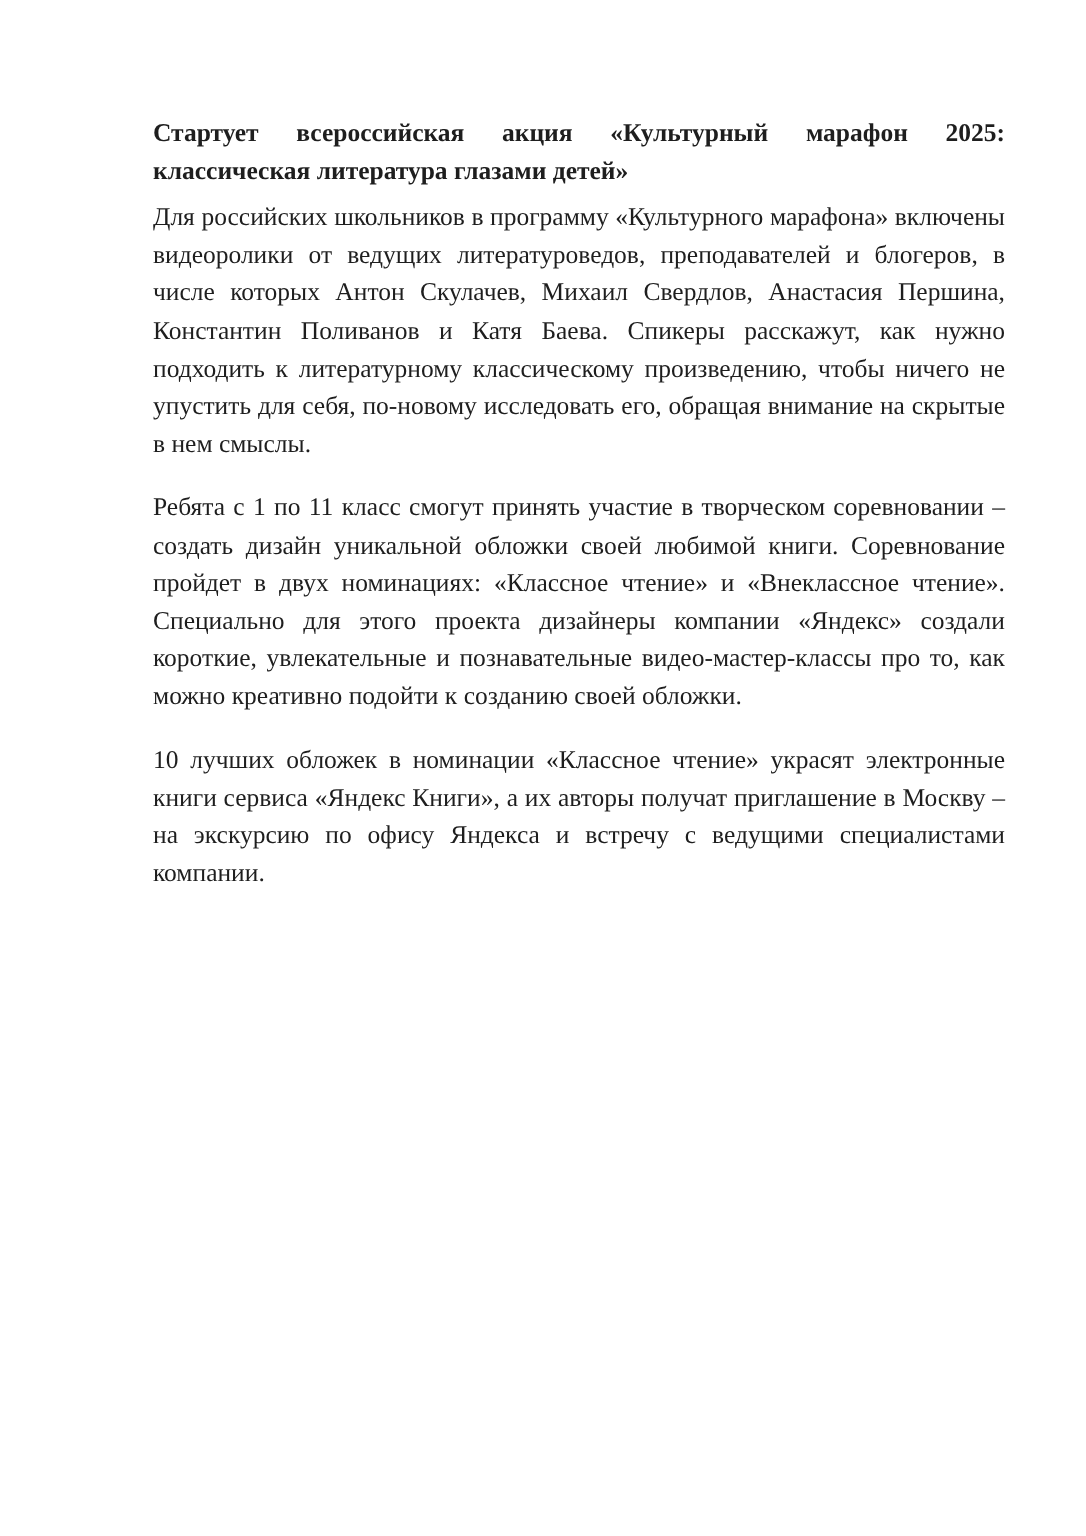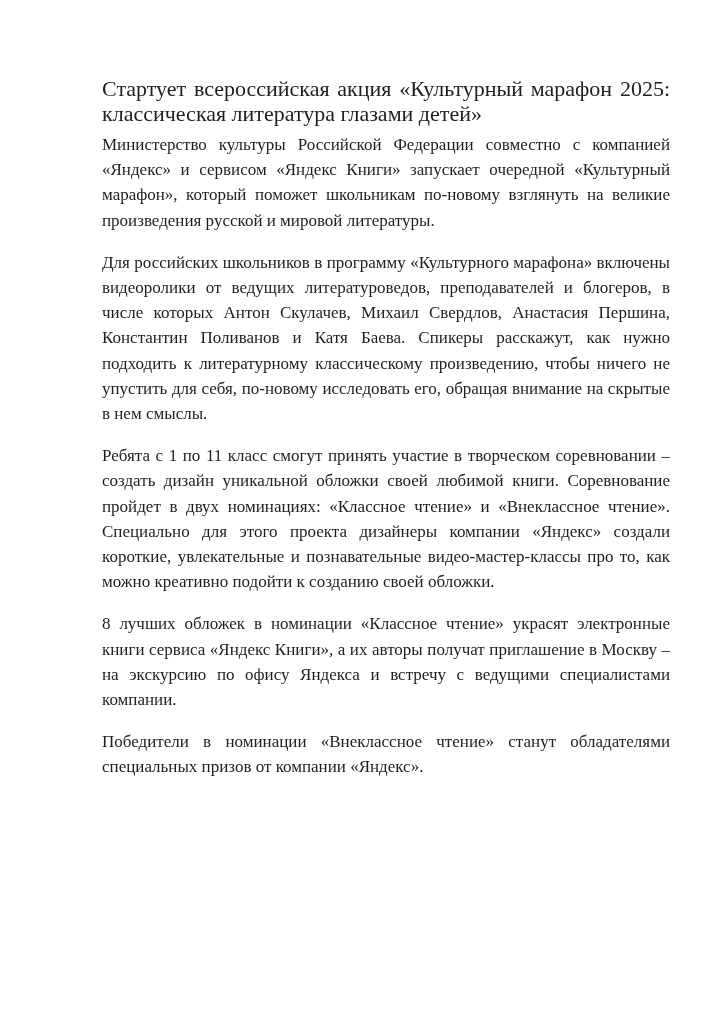--- a/index.html
+++ b/index.html
@@ -21,38 +21,36 @@
     background: #ffffff;
     overflow: hidden;
   }
   .content {
     position: absolute;
     left: 102px;
     top: 76px;
     width: 568px;
   }
   .doc-title {
-    font-size: 22px;
-    font-weight: normal;
+    font-size: 17px;
+    font-weight: bold;
     line-height: 25px;
     text-align: justify;
     margin: 0 0 6px 0;
   }
   .para {
     font-size: 17px;
     line-height: 25.2px;
     text-align: justify;
     margin: 0 0 17px 0;
   }
 </style>
 </head>
 <body>
 
 <div class="page">
   <div class="content">
     <h1 class="doc-title">Стартует всероссийская акция «Культурный марафон 2025: классическая литература глазами детей»</h1>
-    <p class="para">Министерство культуры Российской Федерации совместно с компанией «Яндекс» и сервисом «Яндекс Книги» запускает очередной «Культурный марафон», который поможет школьникам по-новому взглянуть на великие произведения русской и мировой литературы.</p>
     <p class="para">Для российских школьников в программу «Культурного марафона» включены видеоролики от ведущих литературоведов, преподавателей и блогеров, в числе которых Антон Скулачев, Михаил Свердлов, Анастасия Першина, Константин Поливанов и Катя Баева. Спикеры расскажут, как нужно подходить к литературному классическому произведению, чтобы ничего не упустить для себя, по-новому исследовать его, обращая внимание на скрытые в нем смыслы.</p>
     <p class="para">Ребята с 1 по 11 класс смогут принять участие в творческом соревновании – создать дизайн уникальной обложки своей любимой книги.  Соревнование пройдет в двух номинациях: «Классное чтение» и «Внеклассное чтение». Специально для этого проекта дизайнеры компании «Яндекс» создали короткие, увлекательные и познавательные видео-мастер-классы про то, как можно креативно подойти к созданию своей обложки.</p>
-    <p class="para">8 лучших обложек в номинации «Классное чтение» украсят электронные книги сервиса «Яндекс Книги», а их авторы получат приглашение в Москву – на экскурсию по офису Яндекса и встречу с ведущими специалистами компании.</p>
-    <p class="para">Победители в номинации «Внеклассное чтение» станут обладателями специальных призов от компании «Яндекс».</p>
+    <p class="para">10 лучших обложек в номинации «Классное чтение» украсят электронные книги сервиса «Яндекс Книги», а их авторы получат приглашение в Москву – на экскурсию по офису Яндекса и встречу с ведущими специалистами компании.</p>
   </div>
 </div>
 
 </body></html>

